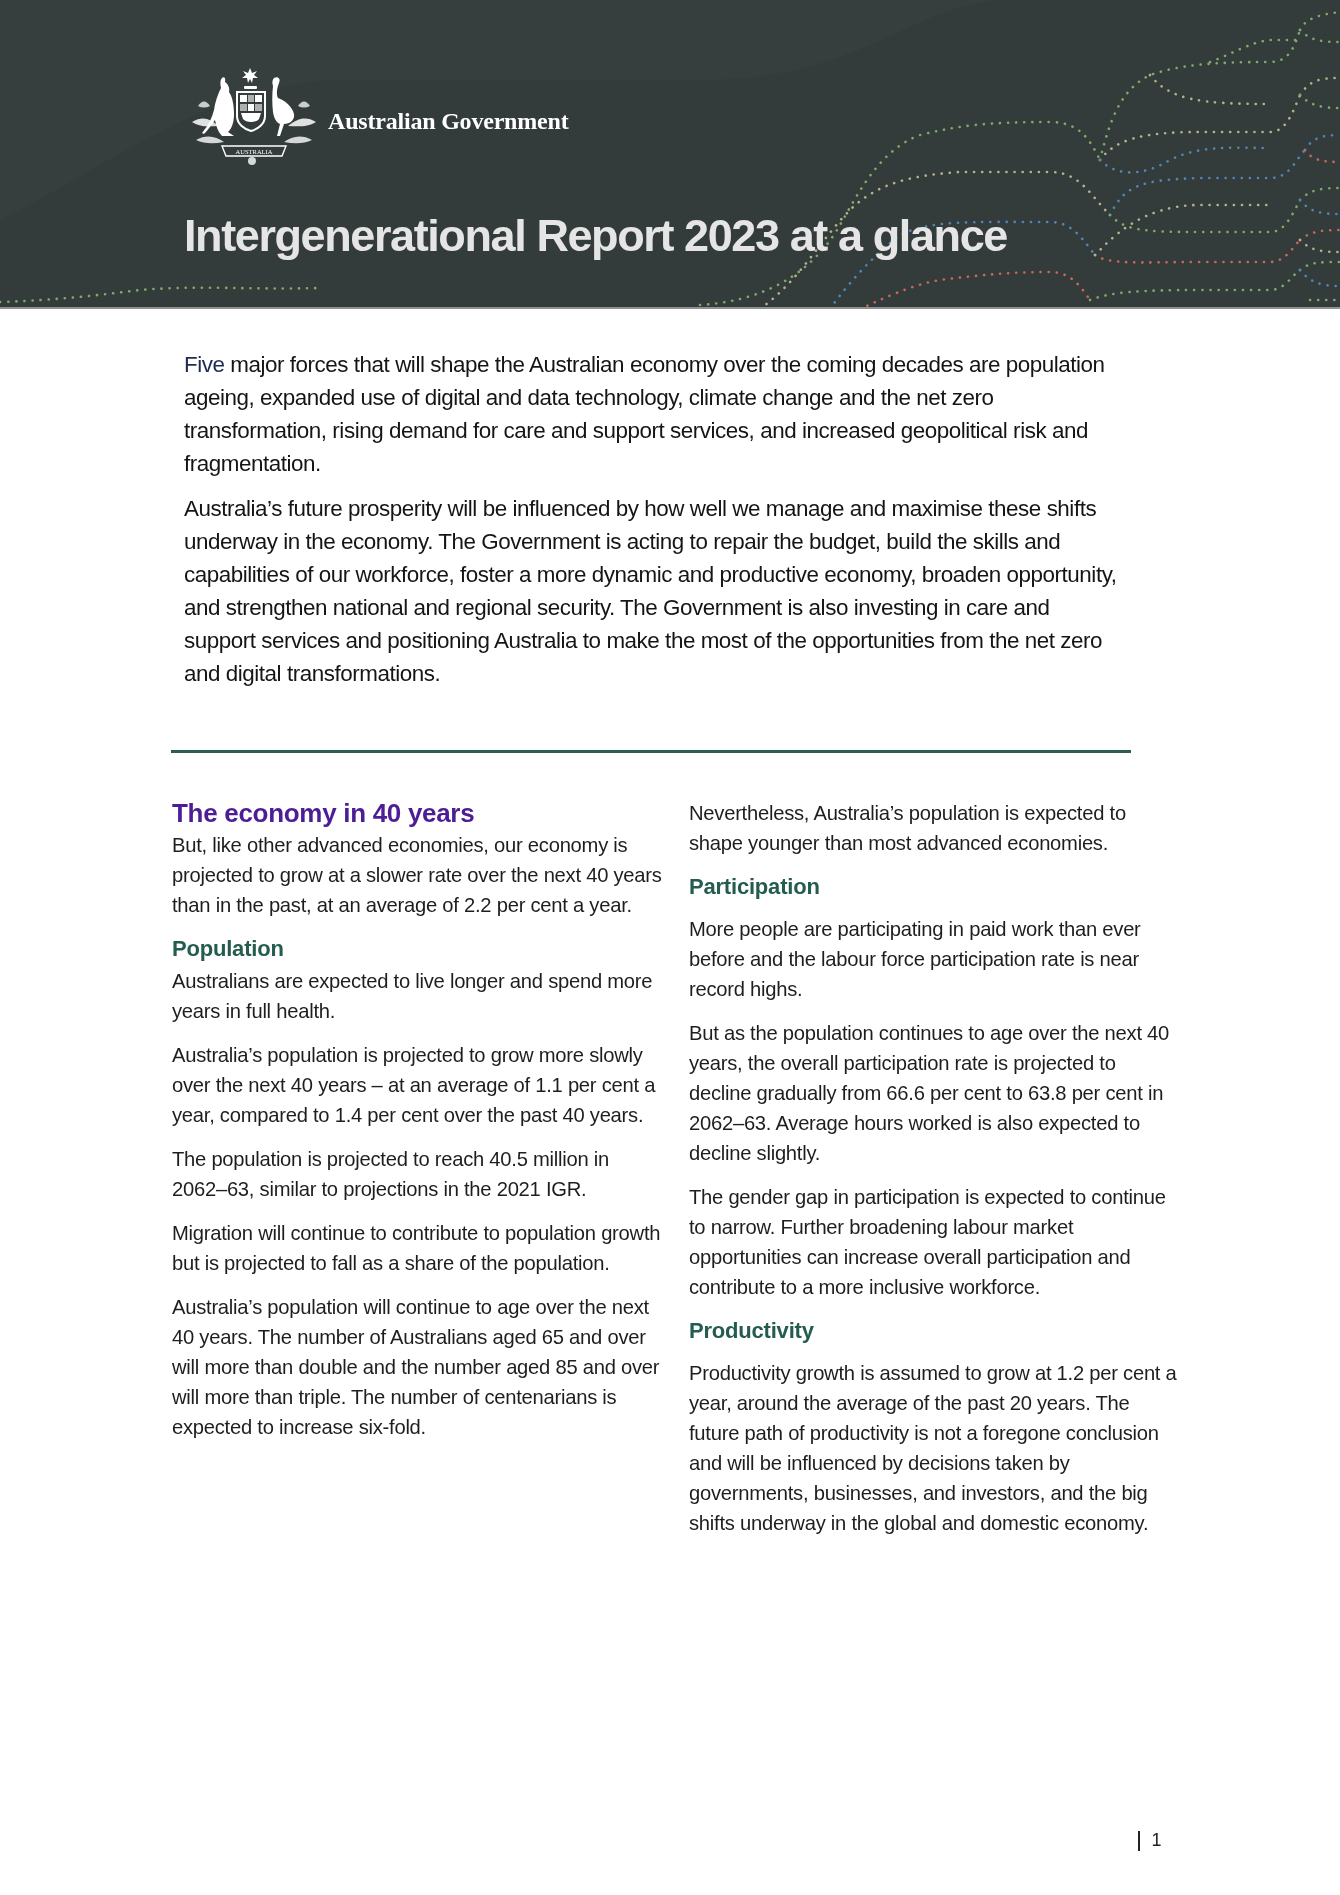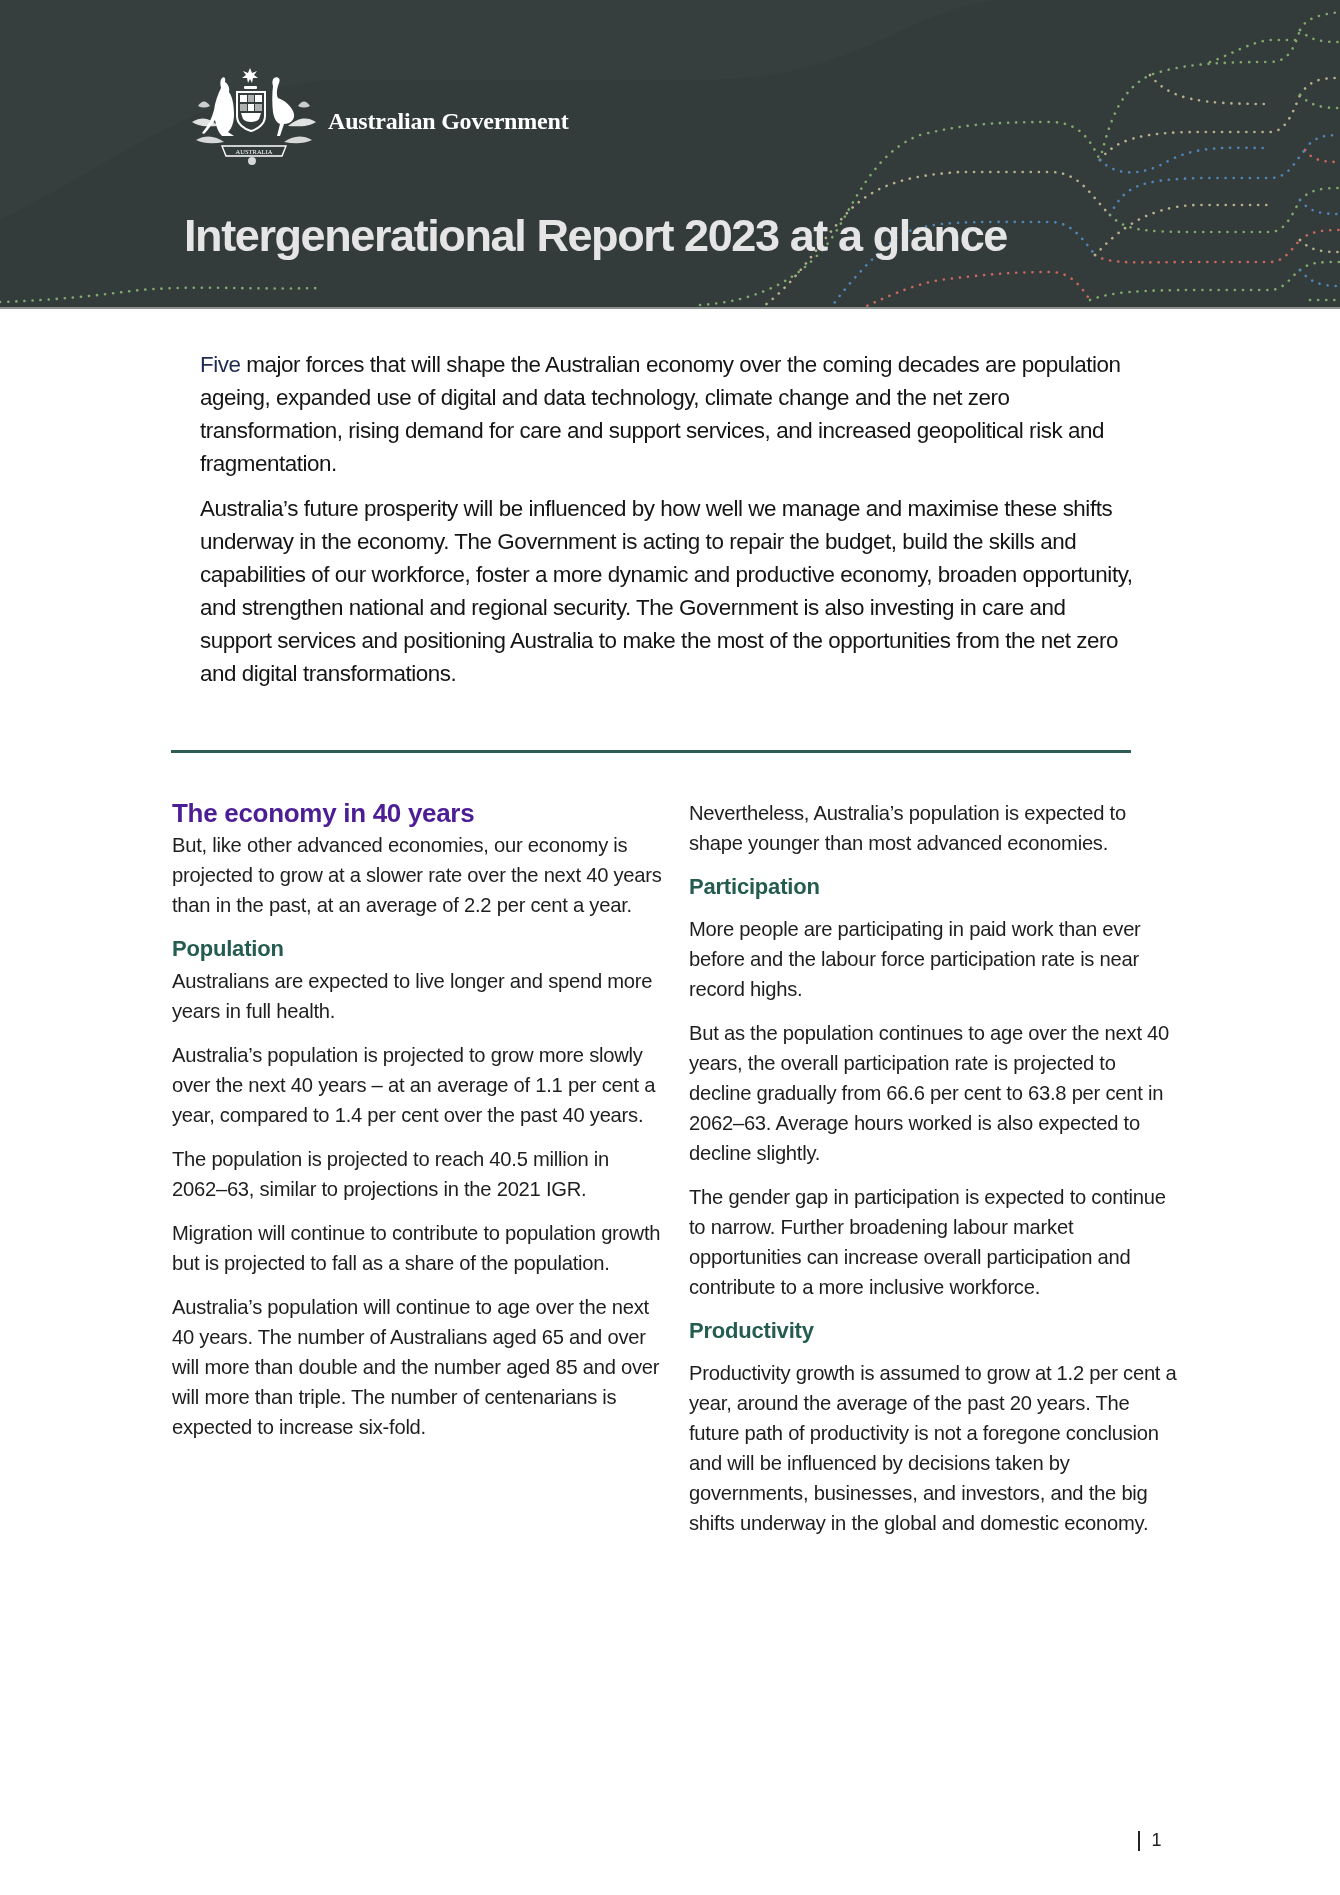--- a/index.html
+++ b/index.html
@@ -28,21 +28,21 @@
     }
     .title {
       position: absolute; left: 172px; top: 210px;
       color: #e5e5e5; font-weight: bold; font-size: 45px; letter-spacing: -1.4px;
       font-family: "Liberation Sans", "DejaVu Sans", sans-serif;
       white-space: nowrap;
       margin-left: 12px;
     }
 
     .intro {
-      position: absolute; left: 200px; top: 348px; width: 940px;
+      position: absolute; left: 184px; top: 348px; width: 940px;
       font-family: "Liberation Sans", "DejaVu Sans", sans-serif;
       font-size: 22.4px; line-height: 33px; color: #151515; letter-spacing: -0.45px;
     }
     .intro p { margin-bottom: 12px; }
     .intro .lead-word { color: #1d2b53; }
 
     .divider {
       position: absolute; left: 171px; top: 750px; width: 960px; height: 3px;
       background: #2e5d55;
     }

